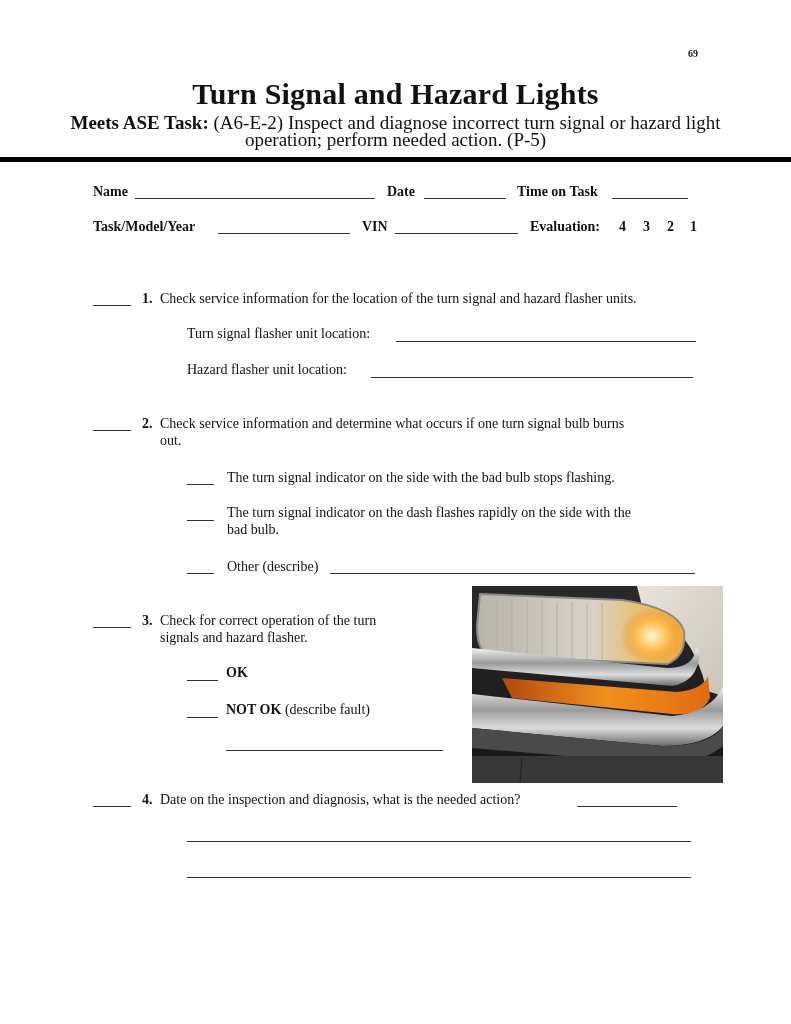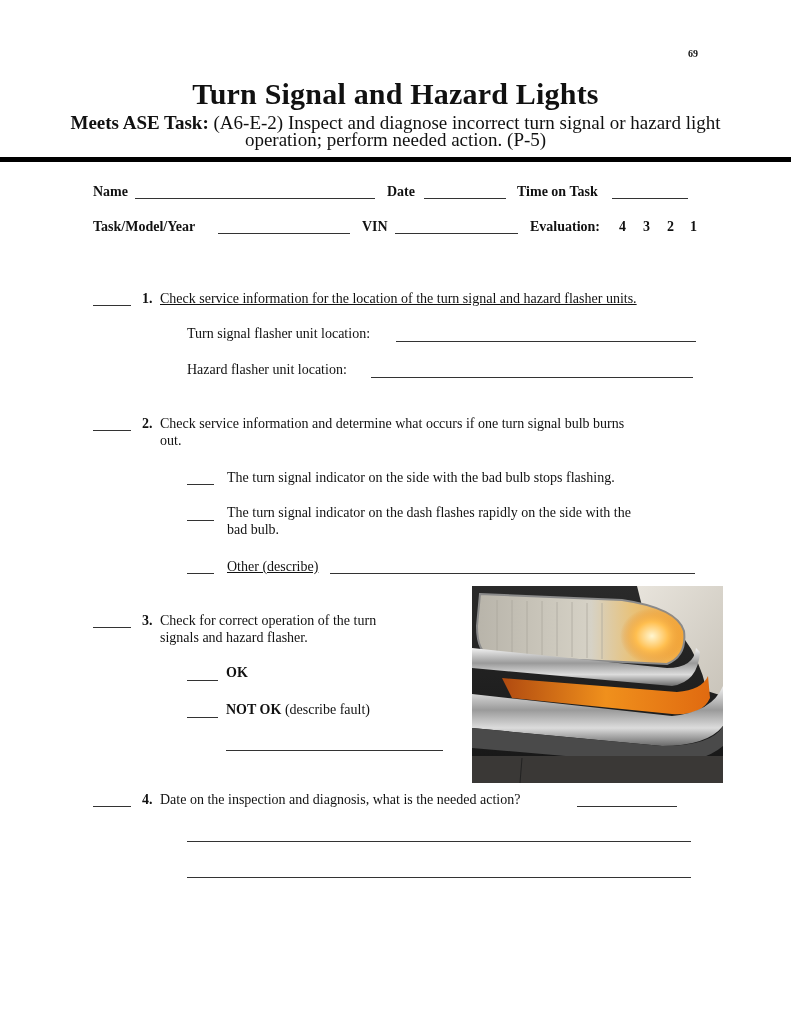--- a/index.html
+++ b/index.html
@@ -81,42 +81,42 @@
 <div class="abs text bold" style="left:362px; top:219px;">VIN</div>
 <div class="ul" style="left:395px; top:233px; width:123px;"></div>
 <div class="abs text bold" style="left:530px; top:219px;">Evaluation:</div>
 <div class="abs text bold" style="left:619px; top:219px;">4</div>
 <div class="abs text bold" style="left:643px; top:219px;">3</div>
 <div class="abs text bold" style="left:667px; top:219px;">2</div>
 <div class="abs text bold" style="left:690px; top:219px;">1</div>
 
 <div class="ul" style="left:93px; top:305px; width:38px;"></div>
 <div class="abs text num" style="left:142px; top:291px;">1.</div>
-<div class="abs text" style="left:160px; top:291px;text-decoration:underline;">Check service information for the location of the turn signal and hazard flasher units.</div>
+<div class="abs text" style="left:160px; top:291px;">Check service information for the location of the turn signal and hazard flasher units.</div>
 
 <div class="abs text" style="left:187px; top:326px;">Turn signal flasher unit location:</div>
 <div class="ul" style="left:396px; top:341px; width:300px;"></div>
 
 <div class="abs text" style="left:187px; top:362px;">Hazard flasher unit location:</div>
 <div class="ul" style="left:371px; top:377px; width:322px;"></div>
 
 <div class="ul" style="left:93px; top:430px; width:38px;"></div>
 <div class="abs text num" style="left:142px; top:416px;">2.</div>
 <div class="abs text" style="left:160px; top:416px;">Check service information and determine what occurs if one turn signal bulb burns</div>
 <div class="abs text" style="left:160px; top:433px;">out.</div>
 
 <div class="ul" style="left:187px; top:484px; width:27px;"></div>
 <div class="abs text" style="left:227px; top:470px;">The turn signal indicator on the side with the bad bulb stops flashing.</div>
 
 <div class="ul" style="left:187px; top:520px; width:27px;"></div>
 <div class="abs text" style="left:227px; top:505px;">The turn signal indicator on the dash flashes rapidly on the side with the</div>
 <div class="abs text" style="left:227px; top:522px;">bad bulb.</div>
 
 <div class="ul" style="left:187px; top:573px; width:27px;"></div>
-<div class="abs text" style="left:227px; top:559px;text-decoration:underline;">Other (describe)</div>
+<div class="abs text" style="left:227px; top:559px;">Other (describe)</div>
 <div class="ul" style="left:330px; top:573px; width:365px;"></div>
 
 <div class="ul" style="left:93px; top:627px; width:38px;"></div>
 <div class="abs text num" style="left:142px; top:613px;">3.</div>
 <div class="abs text" style="left:160px; top:613px;">Check for correct operation of the turn</div>
 <div class="abs text" style="left:160px; top:630px;">signals and hazard flasher.</div>
 
 <div class="ul" style="left:187px; top:680px; width:31px;"></div>
 <div class="abs text bold" style="left:226px; top:665px;">OK</div>
 

